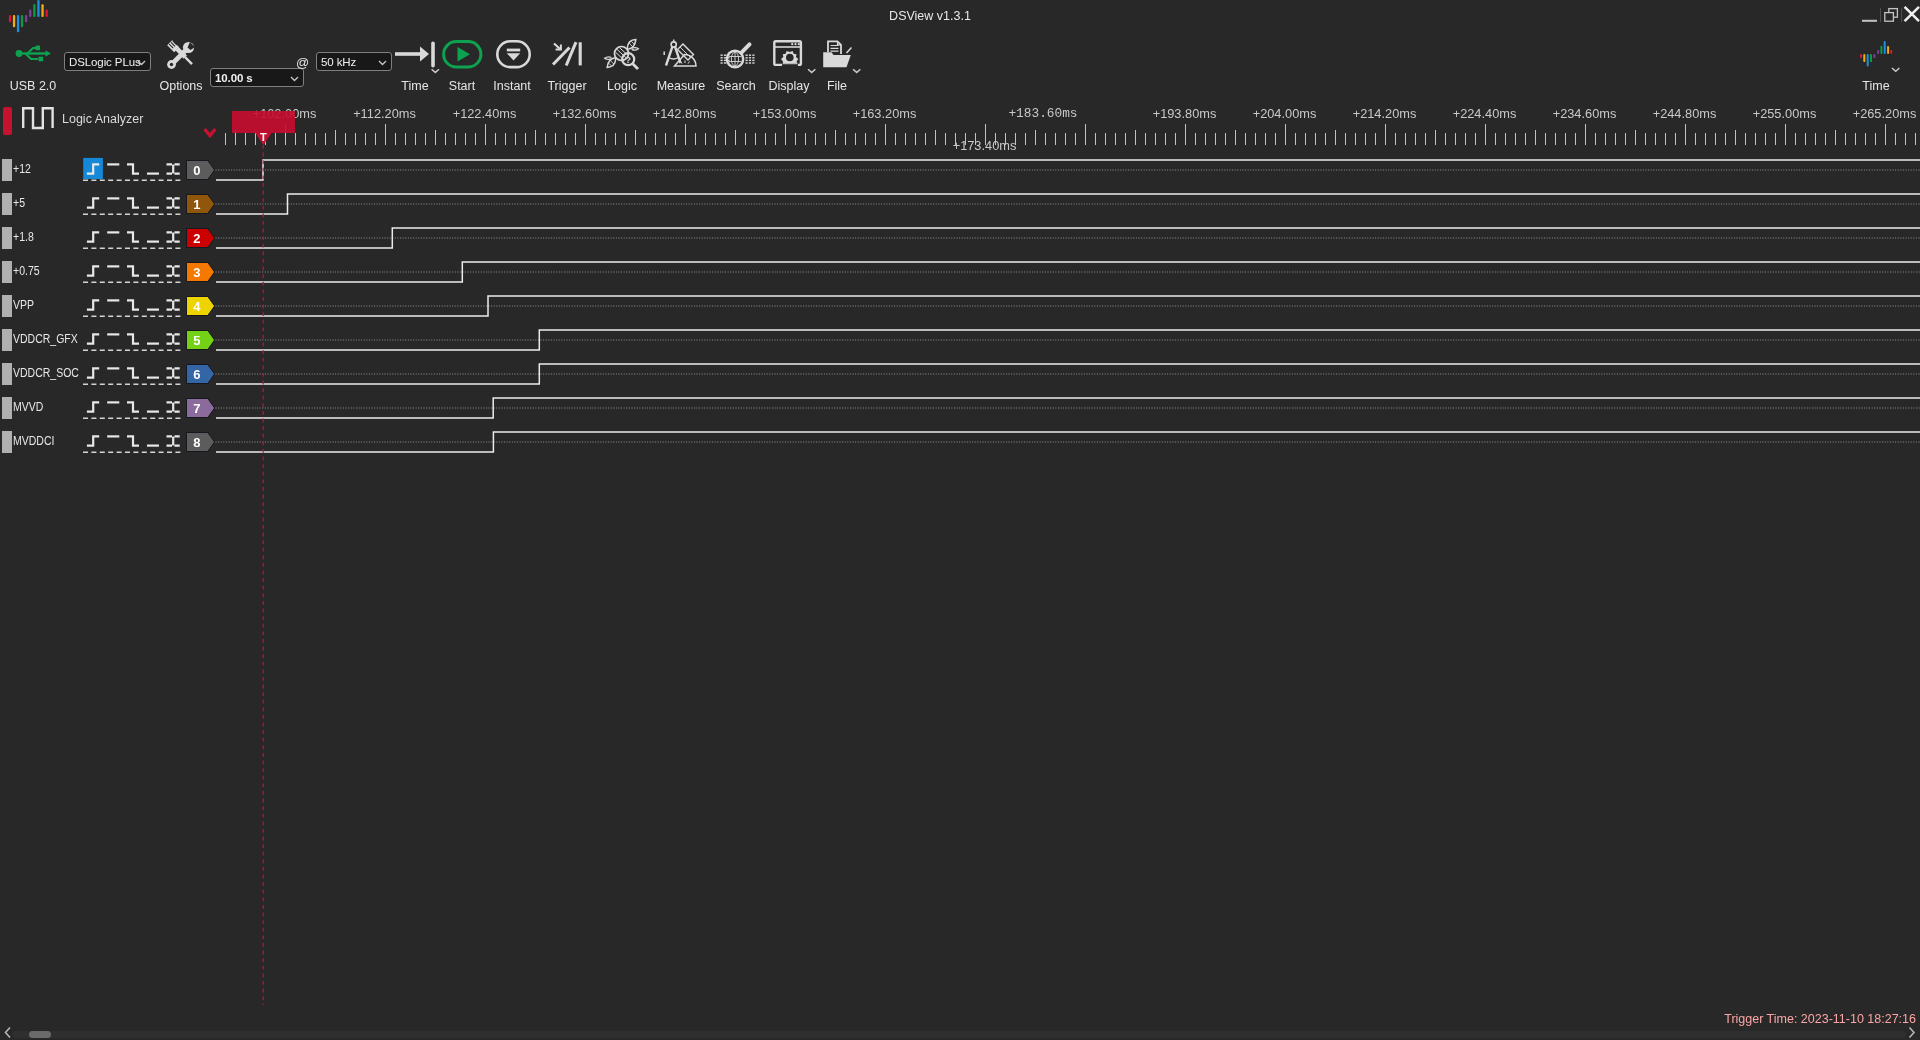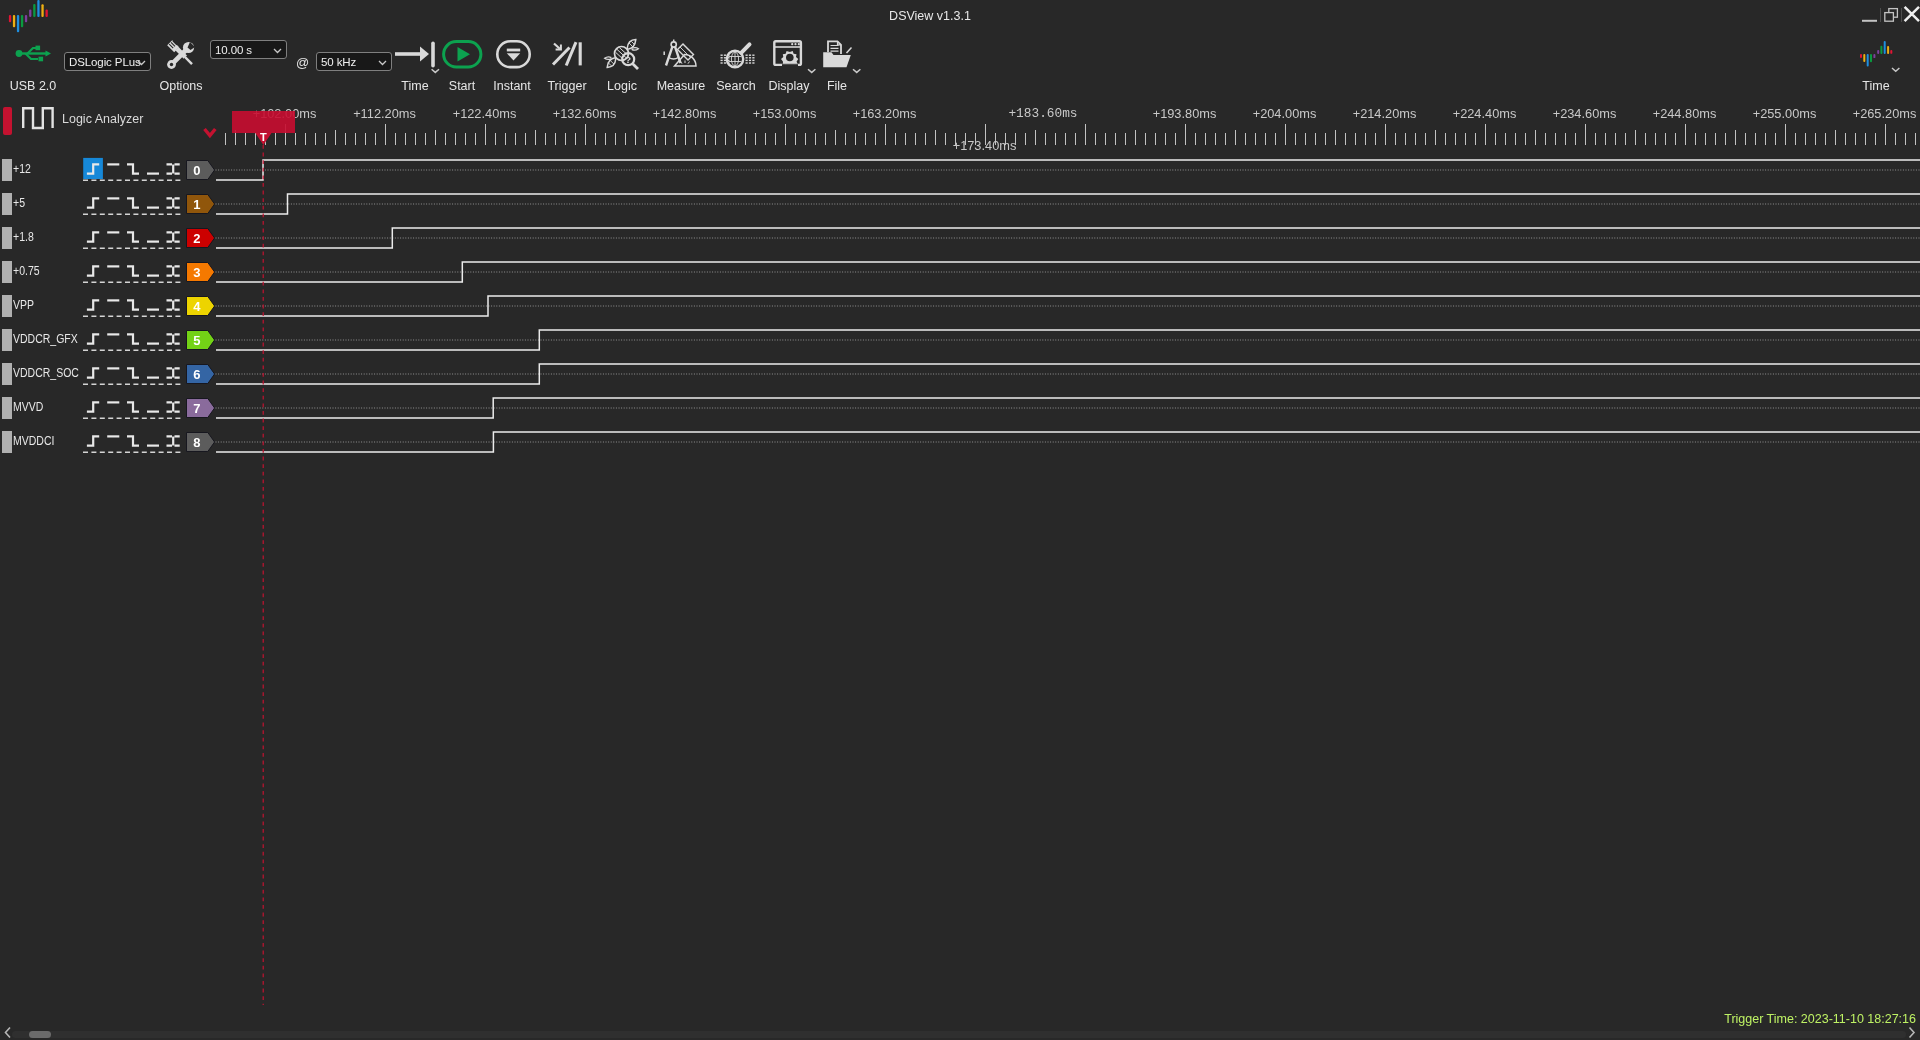--- a/index.html
+++ b/index.html
@@ -55,21 +55,21 @@
       <path d="M11.5 12.5 L14.8 9.2 L23 17.4 L19.7 20.7 Z" stroke="none"></path>
       <path d="M21 19 L28 26.2" stroke-width="2.4" fill="none"></path>
       <line x1="8.5" y1="25.5" x2="23" y2="11" stroke-width="4.6"></line>
       <circle cx="7.5" cy="26.5" r="4.4" stroke="none"></circle>
       <circle cx="7.5" cy="26.5" r="1.7" fill="#282828" stroke="none"></circle>
       <circle cx="24.5" cy="9.5" r="5.6" stroke="none"></circle>
       <path d="M23.5 9.5 L26 4 L31 9 L26.5 12 Z" fill="#282828" stroke="none"></path>
     </g>
   </svg>
 <div class="lbl" style="left:150px;top:79px;width:62px;">Options</div>
-<div class="combo" style="left:210px;top:40px;width:77px;">10.00 s<svg width="9" height="6">
+<div class="combo" style="left:210px;top:68px;width:94px;font-weight:bold;">10.00 s<svg width="9" height="6">
       <path d="M1 1 L4.5 4.5 L8 1" stroke="#c8c8c8" stroke-width="1.3" fill="none"></path>
     </svg></div>
 <div class="abs" style="left:296px;top:55px;color:#e4e4e4;font-size:13px;">@</div>
 <div class="combo" style="left:316px;top:52px;width:76px;">50 kHz<svg width="9" height="6">
       <path d="M1 1 L4.5 4.5 L8 1" stroke="#c8c8c8" stroke-width="1.3" fill="none"></path>
     </svg></div>
 <svg class="abs" style="left:393px;top:38px" width="48" height="38">
     <g stroke="#d9d9d9" fill="#d9d9d9">
       <line x1="2" y1="16" x2="28" y2="16" stroke-width="3.6"></line>
       <path d="M27 8.5 L36 16 L27 23.5 Z" stroke="none"></path>
@@ -561,18 +561,18 @@
       <path d="M45 7.4 L51 7.4 L51 16.6 L57 16.6"></path>
       <path d="M65 16.6 L77 16.6"></path>
       <path d="M84.5 7.4 L90 7.4 M92.5 7.4 L97.7 7.4 M91.2 7.4 L91.2 16.6 M84.5 16.6 L90 16.6 M92.5 16.6 L97.7 16.6"></path>
     </g>
     <line x1="1" y1="23.2" x2="101" y2="23.2" stroke="#d4d4d4" stroke-width="1.6" stroke-dasharray="5 3.4"></line>
   </svg>
 <svg class="abs" style="left:186px;top:432px" width="30" height="20">
     <path d="M0.5 0.5 L21.8 0.5 L28.6 10 L21.8 19.5 L0.5 19.5 Z" fill="#5c5c5c" stroke="#17171f" stroke-width="1"></path>
     <text x="10.8" y="14.6" font-size="13" font-weight="bold" fill="#ffffff" text-anchor="middle">8</text>
   </svg>
-<div class="abs" style="right:4px;top:1012px;color:#bef264;font-size:12.5px;">Trigger Time: 2023-11-10 18:27:16</div>
+<div class="abs" style="right:4px;top:1012px;color:#fca5a5;font-size:12.5px;">Trigger Time: 2023-11-10 18:27:16</div>
 <div class="abs" style="left:12px;top:1030.5px;width:1894px;height:7px;background:#2f2f2f;border-radius:3.5px;"></div>
 <div class="abs" style="left:29px;top:1030.5px;width:22px;height:7px;background:#6b6b6b;border-radius:3.5px;"></div>
 <svg class="abs" style="left:0px;top:1026px" width="1920" height="14">
     <path d="M10 1.5 L5.5 6.5 L10 11.5" stroke="#b5b5b5" stroke-width="1.6" fill="none"></path>
     <path d="M1909.5 1.5 L1914 6.5 L1909.5 11.5" stroke="#b5b5b5" stroke-width="1.6" fill="none"></path>
   </svg>
 </body></html>

